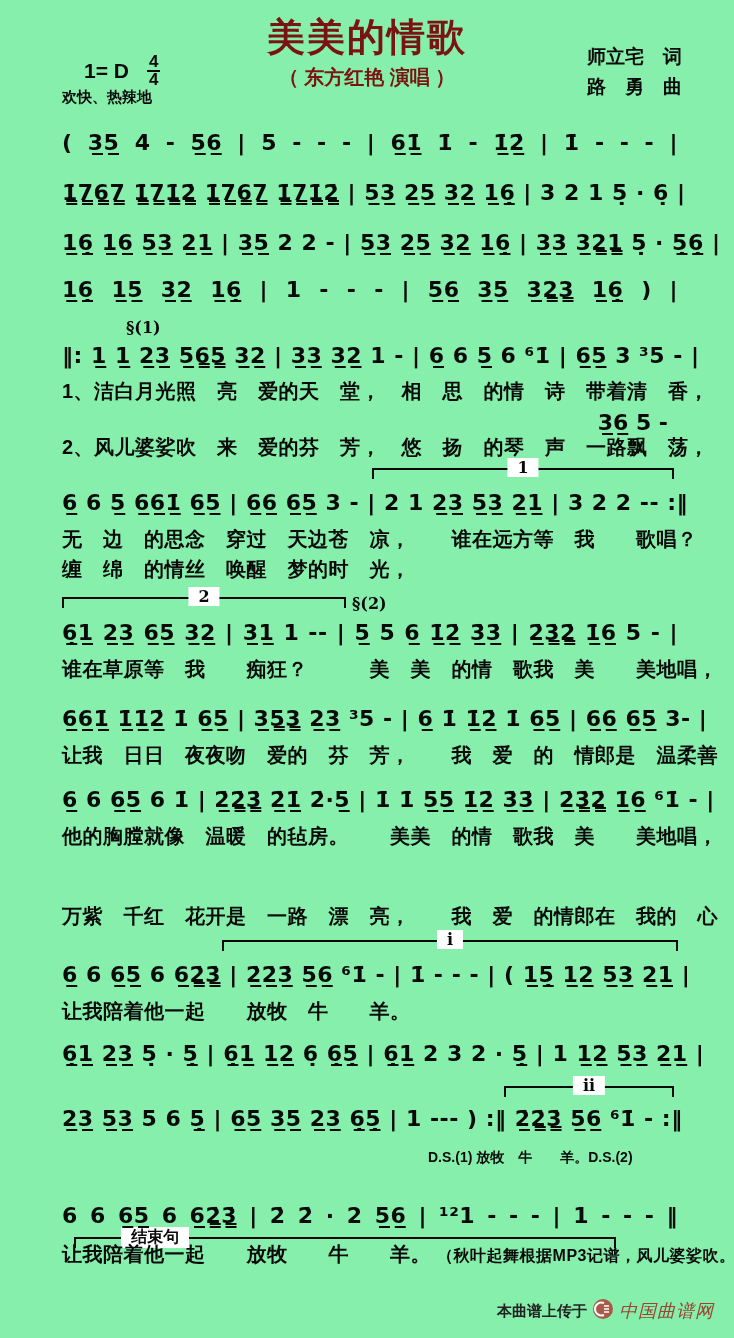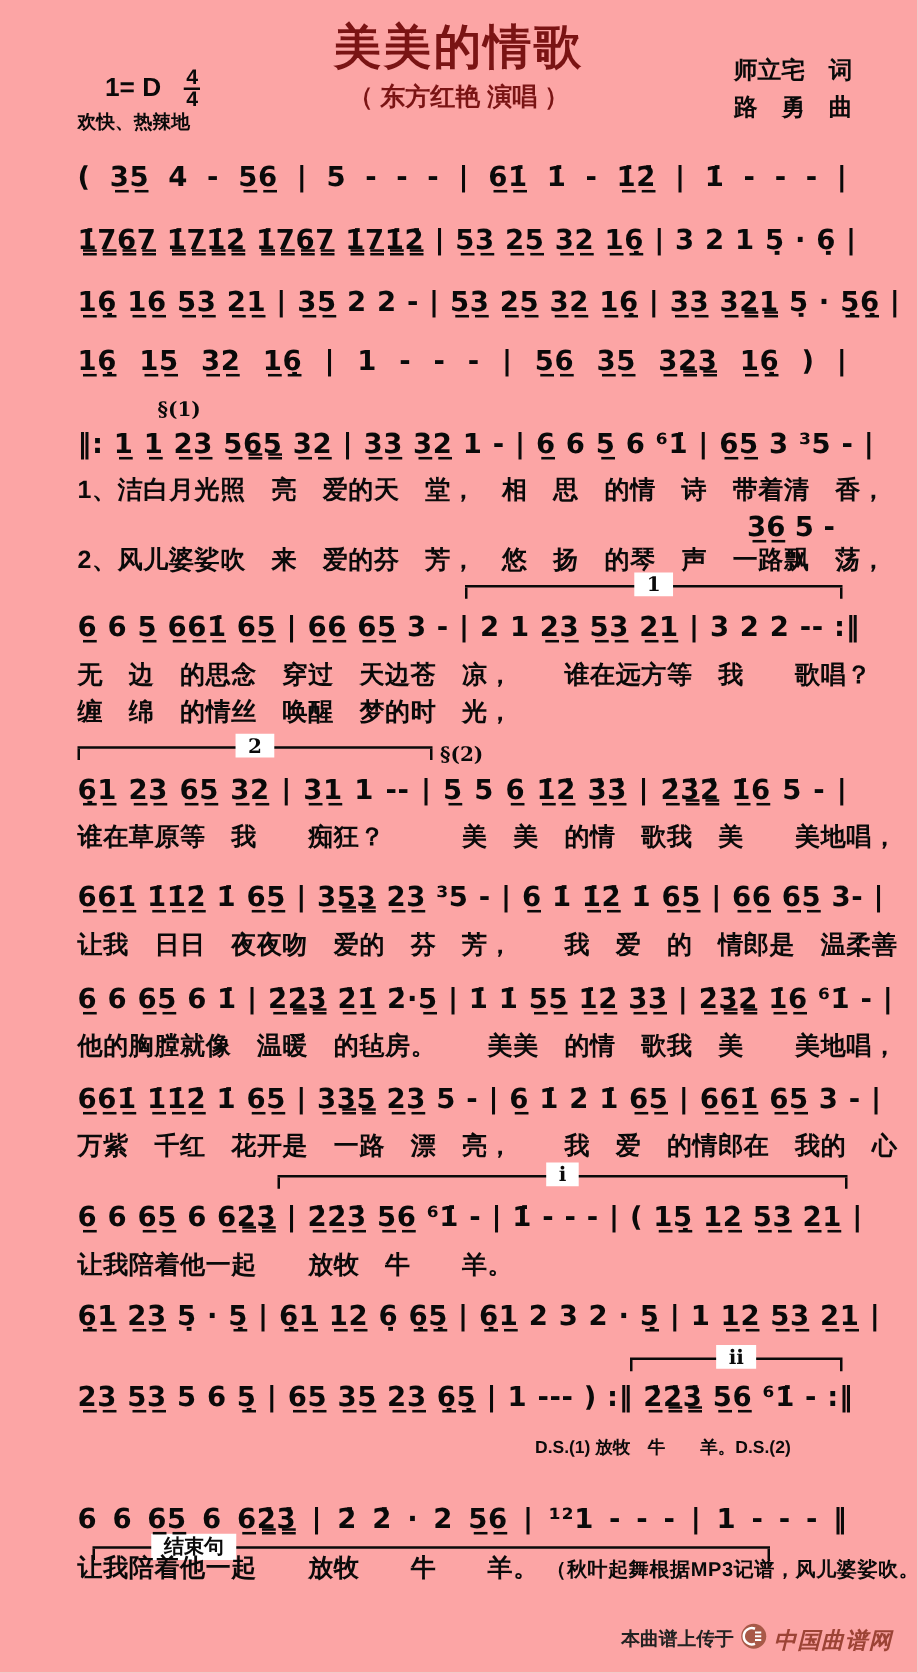--- a/index.html
+++ b/index.html
@@ -1,17 +1,17 @@
 <!DOCTYPE html>
 <html><head>
 <meta charset="utf-8">
 <style>
   html,body{margin:0;padding:0;background:#e8e8e8;}
   .sheet{
-    position:relative;width:734px;height:1338px;background:#fca5a5;
+    position:relative;width:734px;height:1338px;background:#86efac;
     font-family:"Liberation Sans","DejaVu Sans",sans-serif;color:#0a0a0a;
     margin:0 auto;overflow:hidden;
   }
   .title{
     position:absolute;top:12px;left:0;width:100%;text-align:center;
     font-size:38px;font-weight:bold;color:#7a1414;letter-spacing:2px;
   }
   .subtitle{
     position:absolute;top:64px;left:0;width:100%;text-align:center;
     font-size:20px;font-weight:bold;color:#7a1414;
@@ -51,21 +51,21 @@
     background:#fff;padding:0 10px;font-weight:bold;font-size:16px;
     font-family:"DejaVu Serif",serif;white-space:nowrap;
   }
   .vlabel.at-left{left:15%;}
   .segno{position:absolute;font-size:16px;font-weight:bold;font-family:"DejaVu Serif",serif;}
   .ending-note{font-size:16px;font-weight:bold;}
   .footer{
     position:absolute;top:1298px;right:20px;display:flex;align-items:center;gap:5px;
   }
   .footer .upload{font-size:15px;font-weight:bold;color:#222;}
-  .footer .site{font-size:18px;font-weight:bold;font-style:italic;color:#9c4335;letter-spacing:1px;}
+  .footer .site{font-size:18px;font-weight:normal;font-style:italic;color:#9c4335;letter-spacing:1px;}
   .logo-icon{display:inline-block;}
 </style>
 </head>
 <body>
 
 <div class="sheet">
 
   <div class="title">美美的情歌</div>
   <div class="subtitle">（ 东方红艳  演唱 ）</div>
 
@@ -107,21 +107,20 @@
   <div class="segno" style="left:352px;top:594px">§(2)</div>
   <div class="music" style="top:620px">6̣̲1̲ 2̲3̲ 6̲5̲ 3̲2̲ | 3̲1̲ 1 -- | 5̲ 5 6̲ 1̲̇2̲̇ 3̲̇3̲̇ | 2̲̇3̳̇2̳̇ 1̲̇6̲ 5 - |</div>
   <div class="lyric" style="top:656px">谁在草原等　我　　痴狂？　　　美　美　的情　歌我　美　　美地唱，</div>
 
   <div class="music" style="top:706px">6̲6̲1̲̇ 1̲̇1̲̇2̲̇ 1̇ 6̲5̲ | 3̲5̳3̳ 2̲3̲ ³5 - | 6̲ 1̇ 1̲̇2̲̇ 1̇ 6̲5̲ | 6̲6̲ 6̲5̲ 3- |</div>
   <div class="lyric" style="top:742px">让我　日日　夜夜吻　爱的　芬　芳，　　我　爱　的　情郎是　温柔善　良，</div>
 
   <div class="music" style="top:787px">6̲ 6 6̲5̲ 6 1̇ | 2̲̇2̳̇3̳̇ 2̲̇1̲̇ 2̇·5̲ | 1̇ 1̇ 5̲5̲ 1̲̇2̲̇ 3̲̇3̲̇ | 2̲̇3̳̇2̳̇ 1̲̇6̲ ⁶1̇ - |</div>
   <div class="lyric" style="top:823px">他的胸膛就像　温暖　的毡房。　　美美　的情　歌我　美　　美地唱，</div>
 
-  <div class="music" style="top:867px">6̲6̲1̲̇ 1̲̇1̲̇2̲̇ 1̇ 6̲5̲ | 3̲3̳5̳ 2̲3̲ 5 - | 6̲ 1̇ 2̇ 1̇ 6̲5̲ | 6̲6̲1̲̇ 6̲5̲ 3 - |</div>
   <div class="lyric" style="top:903px">万紫　千红　花开是　一路　漂　亮，　　我　爱　的情郎在　我的　心　上，</div>
 
   <div class="volta" style="left:222px;width:456px;top:940px">
     <span class="vlabel">i</span>
   </div>
   <div class="music" style="top:962px">6̲ 6 6̲5̲ 6 6̲2̳̇3̳̇ | 2̲̇2̲̇3̲̇ 5̲6̲ ⁶1̇ - | 1̇ - - - | ( 1̲5̣̲ 1̲2̲ 5̲3̲ 2̲1̲ |</div>
   <div class="lyric" style="top:998px">让我陪着他一起　　放牧　牛　　羊。</div>
 
   <div class="music" style="top:1041px">6̣̲1̲ 2̲3̲ 5̣ · 5̣̲ | 6̣̲1̲ 1̲2̲ 6̣ 6̣̲5̣̲ | 6̣̲1̲ 2 3 2 · 5̣̲ | 1 1̲2̲ 5̲3̲ 2̲1̲ |</div>
 

